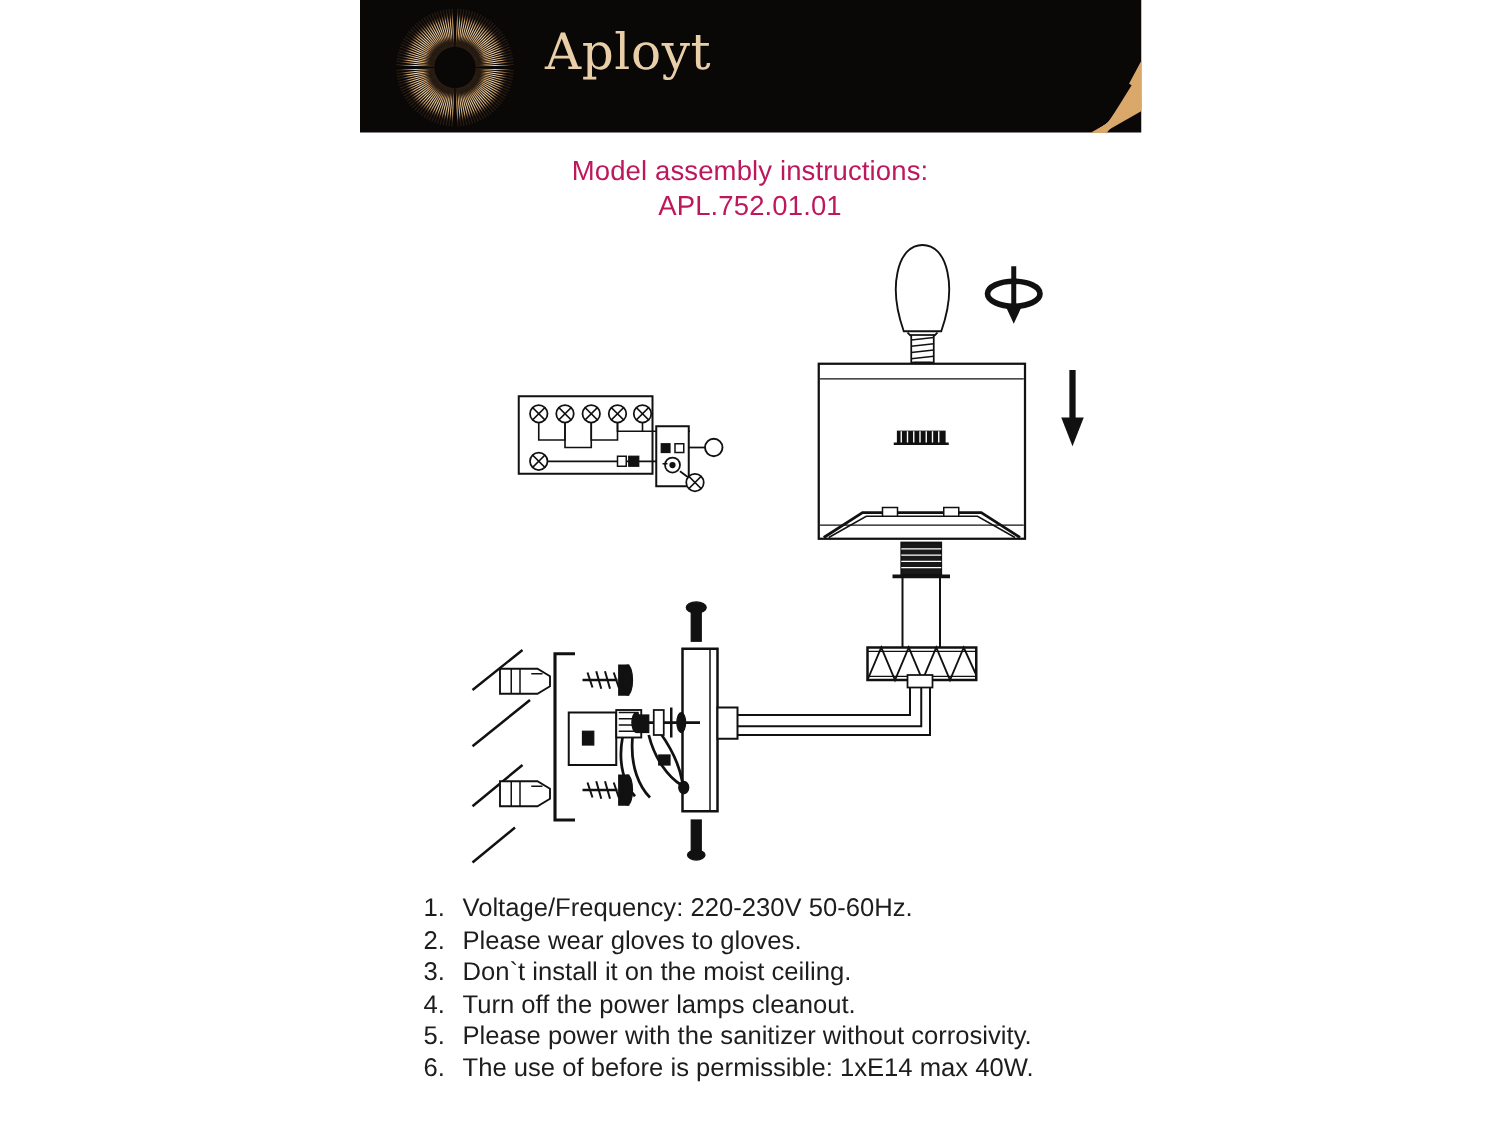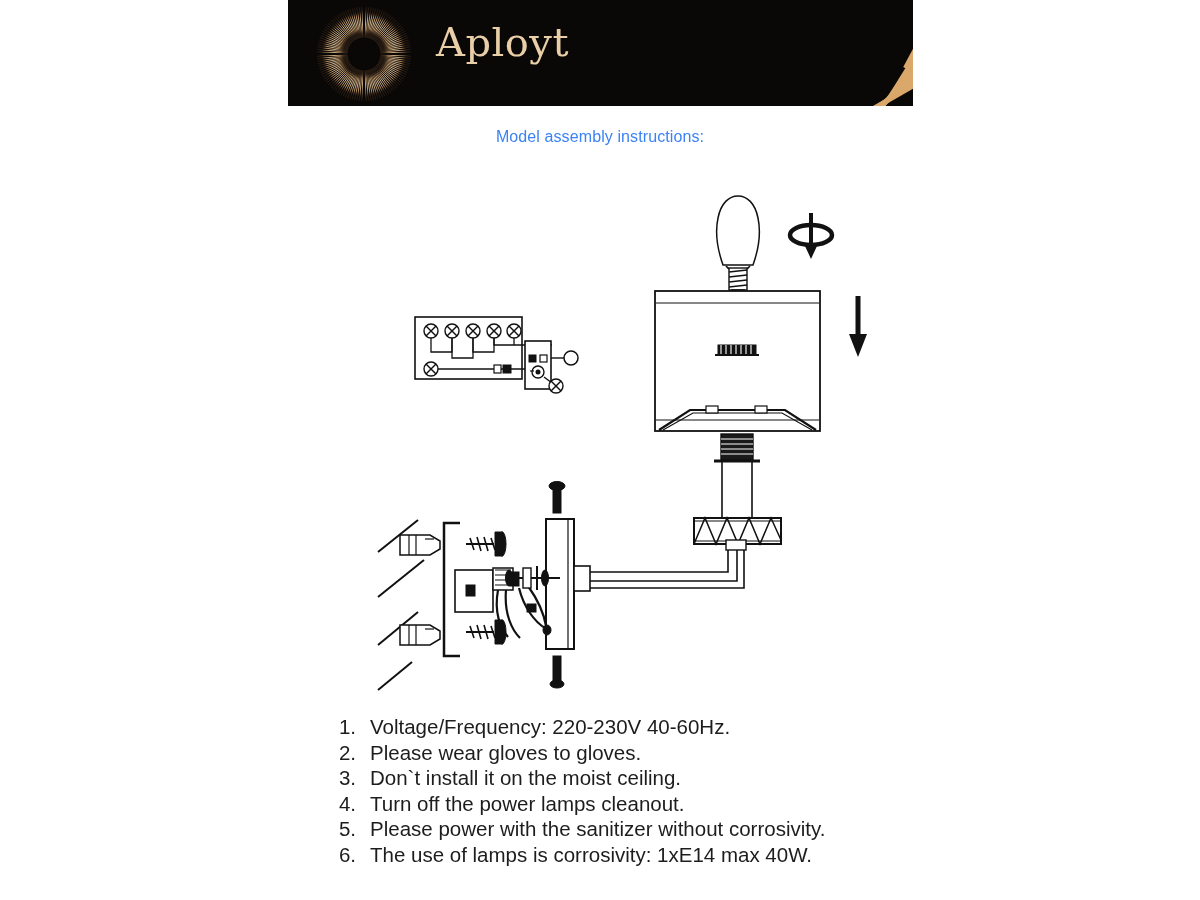--- a/index.html
+++ b/index.html
@@ -62,22 +62,22 @@
 
   
   .title-block {
     position: absolute;
     left: 0;
     top: 123px;
     width: 1200px;
     text-align: center;
   }
   .title-line {
-    font-size: 16px;
-    color: #3b82f6;
+    font-size: 22px;
+    color: #be185d;
     line-height: 28px;
     font-weight: 400;
     letter-spacing: 0.1px;
   }
 
   
   .diagram {
     position: absolute;
     left: 0;
     top: 0;
@@ -267,20 +267,21 @@
           <line x1="66.48" y1="49.16" x2="96.94" y2="47.62"></line>
         </g>
       <circle cx="50" cy="50" r="15.5" fill="#0a0707"></circle>
     </svg>
 
     <div class="wordmark">Aployt</div>
   </div>
 
   <div class="title-block">
     <div class="title-line">Model assembly instructions:</div>
+    <div class="title-line">APL.752.01.01</div>
   </div>
 
   <svg class="diagram" viewBox="0 0 1200 900">
     <g fill="none" stroke="#111111" stroke-width="1.6" stroke-linejoin="miter">
 
       <g>
         <path d="M723 265 C717 248 715 232 718 218 C721 203 729 196 738 196
                  C747 196 755 203 758 218 C761 232 759 248 753 265 Z" stroke="#111" stroke-width="1.5" fill="#ffffff"></path>
         <path d="M726 266 C730 272 746 272 750 266" stroke="#111" stroke-width="1.4"></path>
 
@@ -472,37 +473,37 @@
             <line x1="561" y1="381" x2="551" y2="391"></line>
         </g>
       </g>
 
     </g>
   </svg>
 
   <div class="instructions">
     <div class="instr-row">
       <span class="instr-num">1.</span>
-      <span class="instr-text">Voltage/Frequency: 220-230V 40-60Hz.</span>
+      <span class="instr-text">Voltage/Frequency: 220-230V 50-60Hz.</span>
     </div>
     <div class="instr-row">
       <span class="instr-num">2.</span>
       <span class="instr-text">Please wear gloves to gloves.</span>
     </div>
     <div class="instr-row">
       <span class="instr-num">3.</span>
       <span class="instr-text">Don`t install it on the moist ceiling.</span>
     </div>
     <div class="instr-row">
       <span class="instr-num">4.</span>
       <span class="instr-text">Turn off the power lamps cleanout.</span>
     </div>
     <div class="instr-row">
       <span class="instr-num">5.</span>
       <span class="instr-text">Please power with the sanitizer without corrosivity.</span>
     </div>
     <div class="instr-row">
       <span class="instr-num">6.</span>
-      <span class="instr-text">The use of lamps is corrosivity: 1xE14 max 40W.</span>
+      <span class="instr-text">The use of before is permissible: 1xE14 max 40W.</span>
     </div>
   </div>
 
 </div>
 
 </body></html>

